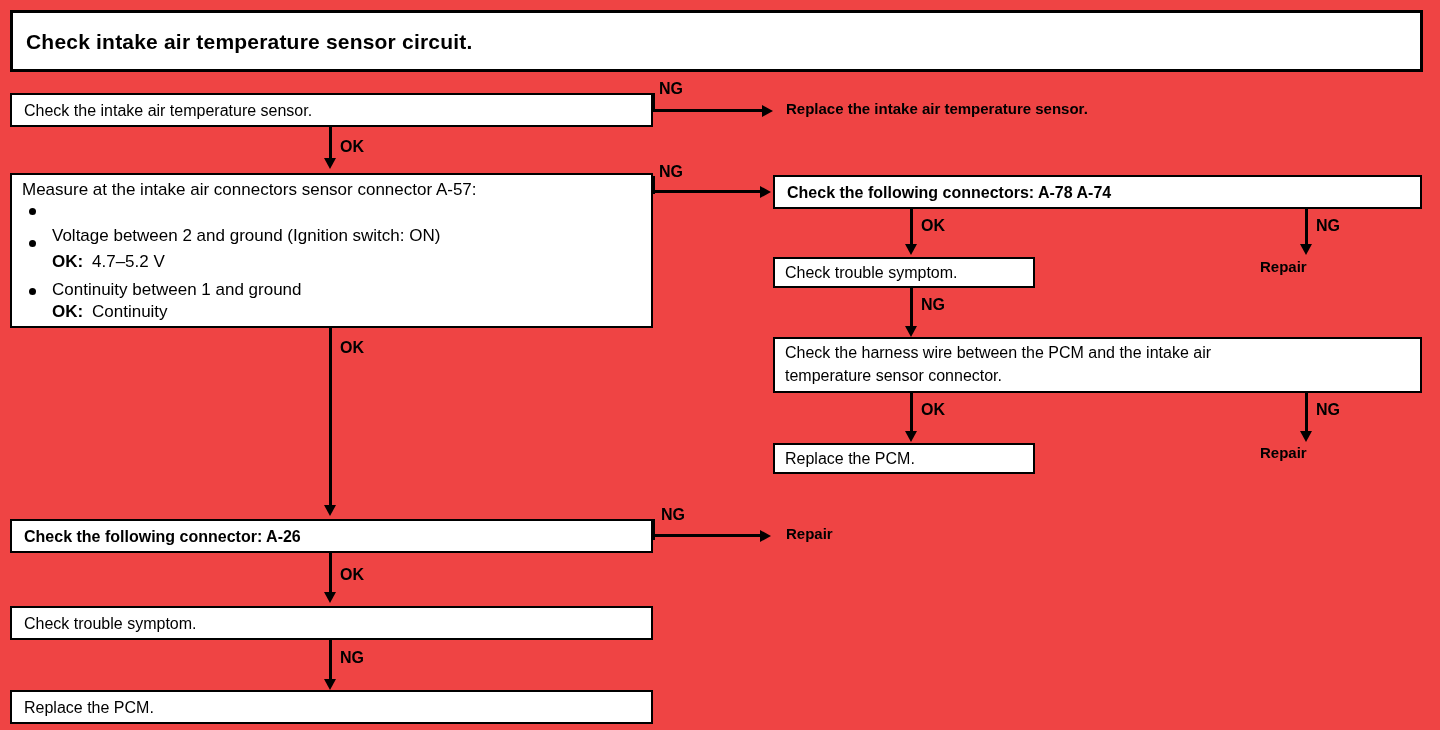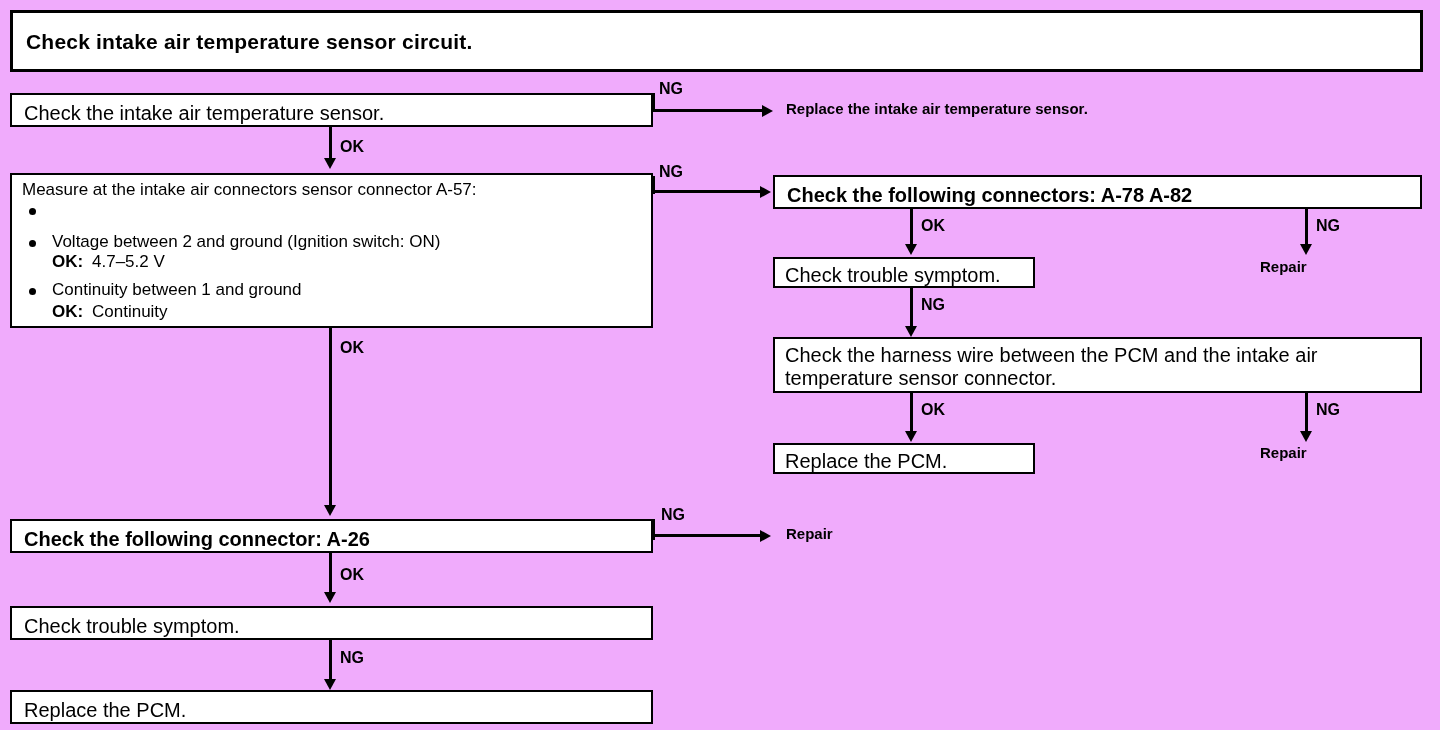--- a/index.html
+++ b/index.html
@@ -4,38 +4,38 @@
 <style>
   html, body {
     margin: 0;
     padding: 0;
     background: #ffffff;
   }
   #canvas {
     position: relative;
     width: 1440px;
     height: 730px;
-    background: #f0abfc;
+    background: #ef4444;
     font-family: "Liberation Sans", sans-serif;
     color: #000000;
     overflow: hidden;
   }
   .box {
     position: absolute;
     box-sizing: border-box;
     border: 2px solid #000;
     background: #fff;
   }
   .box.heavy {
     border-width: 3px;
   }
   .box-text {
     position: absolute;
     white-space: nowrap;
-    font-size: 20px;
+    font-size: 16px;
     line-height: 1.28;
   }
   .bold {
     font-weight: bold;
   }
   .title-text {
     font-size: 21px;
     font-weight: bold;
     letter-spacing: 0.2px;
   }
@@ -112,21 +112,21 @@
   <div class="vline" style="left:329px; top:127px; height:34px;"></div>
   <div class="arrow-down" style="left:324px; top:158px;"></div>
   <div class="label" style="left:340px; top:138px;">OK</div>
 
   <div class="box" style="left:10px; top:173px; width:643px; height:155px;"></div>
   <div class="measure-line" style="left:22px; top:180px;">Measure at the intake air connectors sensor connector A-57:</div>
 
   <div class="bullet" style="left:29px; top:208px;"></div>
 
   <div class="bullet" style="left:29px; top:240px;"></div>
-  <div class="measure-line" style="left:52px; top:232px;">Voltage between 2 and ground (Ignition switch: ON)</div>
+  <div class="measure-line" style="left:52px; top:226px;">Voltage between 2 and ground (Ignition switch: ON)</div>
   <div class="measure-line bold" style="left:52px; top:252px;">OK:</div>
   <div class="measure-line" style="left:92px; top:252px;">4.7–5.2 V</div>
 
   <div class="bullet" style="left:29px; top:288px;"></div>
   <div class="measure-line" style="left:52px; top:280px;">Continuity between 1 and ground</div>
   <div class="measure-line bold" style="left:52px; top:302px;">OK:</div>
   <div class="measure-line" style="left:92px; top:302px;">Continuity</div>
 
   <div class="label" style="left:659px; top:163px;">NG</div>
   <div class="vline" style="left:652px; top:176px; height:18px;"></div>
@@ -154,21 +154,21 @@
   <div class="box-text" style="left:24px; top:614px;">Check trouble symptom.</div>
 
   <div class="vline" style="left:329px; top:640px; height:40px;"></div>
   <div class="arrow-down" style="left:324px; top:679px;"></div>
   <div class="label" style="left:340px; top:649px;">NG</div>
 
   <div class="box" style="left:10px; top:690px; width:643px; height:34px;"></div>
   <div class="box-text" style="left:24px; top:698px;">Replace the PCM.</div>
 
   <div class="box" style="left:773px; top:175px; width:649px; height:34px;"></div>
-  <div class="box-text" style="left:787px; top:183px; font-weight:bold;">Check the following connectors: A-78 A-82</div>
+  <div class="box-text" style="left:787px; top:183px; font-weight:bold;">Check the following connectors: A-78 A-74</div>
 
   <div class="vline" style="left:910px; top:209px; height:38px;"></div>
   <div class="arrow-down" style="left:905px; top:244px;"></div>
   <div class="label" style="left:921px; top:217px;">OK</div>
 
   <div class="vline" style="left:1305px; top:209px; height:38px;"></div>
   <div class="arrow-down" style="left:1300px; top:244px;"></div>
   <div class="label" style="left:1316px; top:217px;">NG</div>
   <div class="plain-text bold" style="left:1260px; top:258px;">Repair</div>
 

